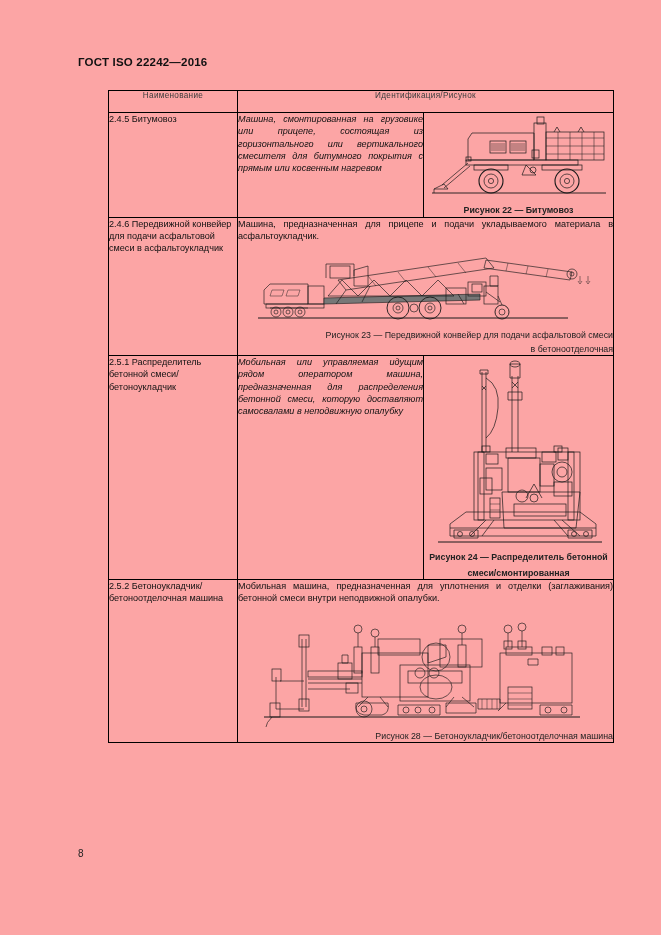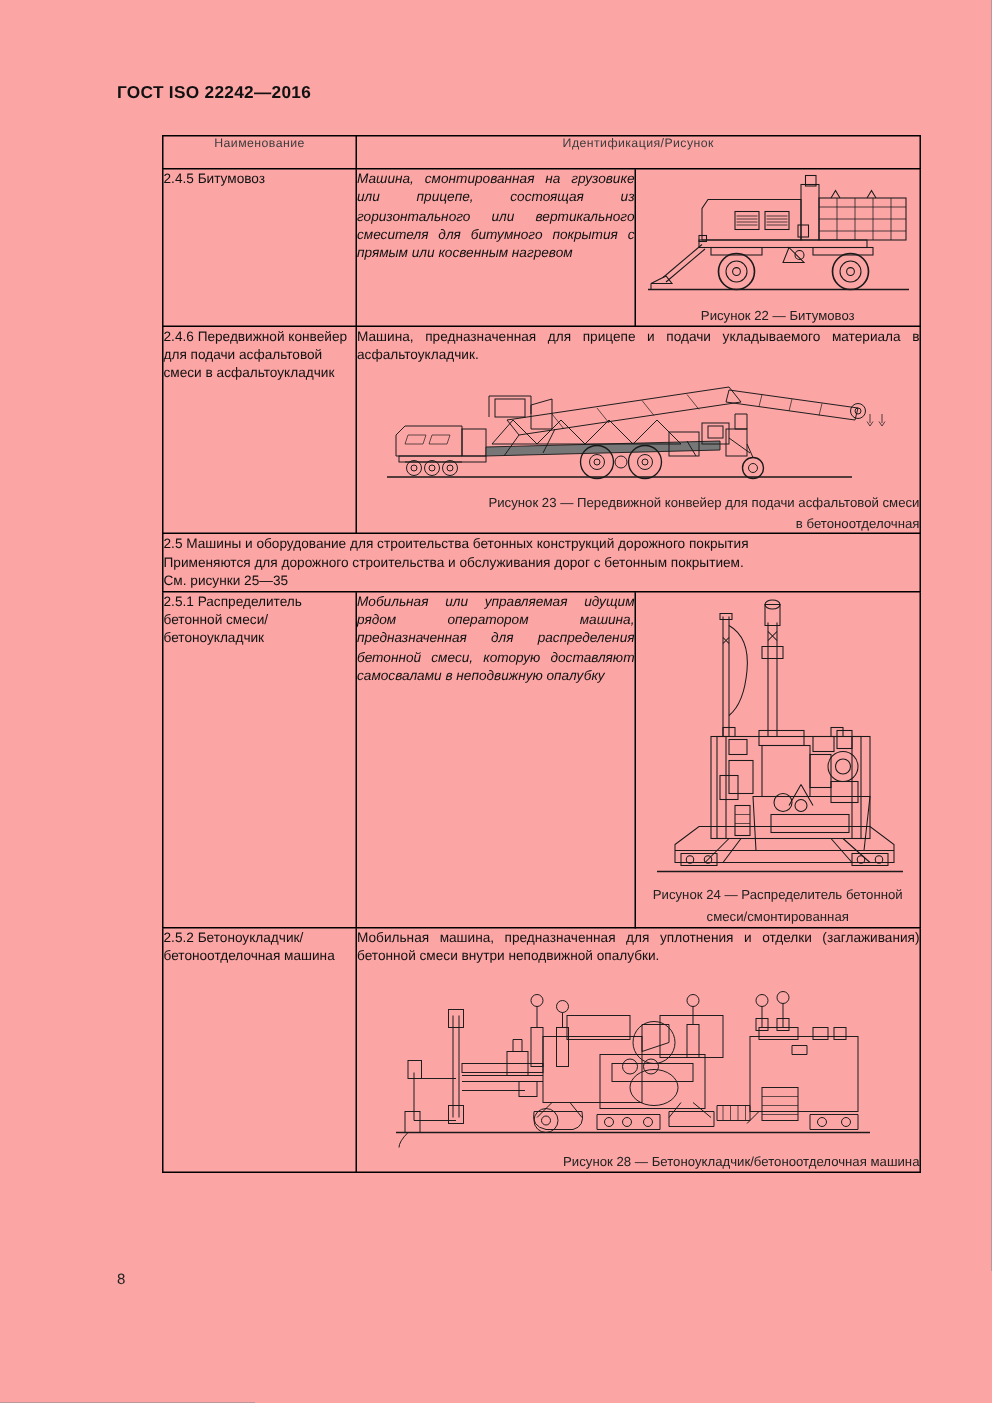--- a/index.html
+++ b/index.html
@@ -99,20 +99,21 @@
     line-height: 12.6px;
     color: #111;
   }
   .fig-cap {
     font-size: 8.8px;
     line-height: 11.5px;
     color: #222;
     text-align: center;
     margin-top: 4px;
     padding: 0 2px;
+    font-weight: bold;
   }
   .fig-cap-wide {
     font-size: 8.8px;
     line-height: 11.5px;
     color: #222;
     text-align: right;
     margin-top: 2px;
   }
   .art-wrap { display: block; margin: 0 auto; }
   .desc-line { display: block; }
@@ -284,27 +285,20 @@
               <path d="M96 44 L86 58"></path>
               <path d="M120 40 L112 56"></path>
               <path d="M208 48 L214 58"></path>
             </g>
           </svg>
           <div class="fig-cap-wide">Рисунок 23 — Передвижной конвейер для подачи асфальтовой смеси</div>
           <div class="fig-cap-wide">в бетоноотделочная</div>
         </td>
       </tr>
 
-      <tr>
-        <td class="cell-span" colspan="3">
-          <div class="sec-head">2.5  Машины и оборудование для строительства бетонных конструкций дорожного покрытия</div>
-          <div class="sec-head">Применяются для дорожного строительства и обслуживания дорог с бетонным покрытием.</div>
-          <div class="sec-head">См. рисунки 25—35</div>
-        </td>
-      </tr>
 
       <tr>
         <td class="cell-name">2.5.1  Распределитель бетонной смеси/ бетоноукладчик</td>
         <td class="cell-desc">Мобильная или управляемая идущим рядом оператором машина, предназначенная для распределения бетонной смеси, которую доставляют самосвалами в неподвижную опалубку</td>
         <td class="cell-img">
           <svg class="art-wrap" width="178" height="192" viewBox="0 0 178 192">
             <g fill="none" stroke="#1a1a1a" stroke-width="0.7">
               <line x1="8" y1="186" x2="172" y2="186" stroke-width="1"></line>
 
               <line x1="52" y1="16" x2="52" y2="96"></line>

